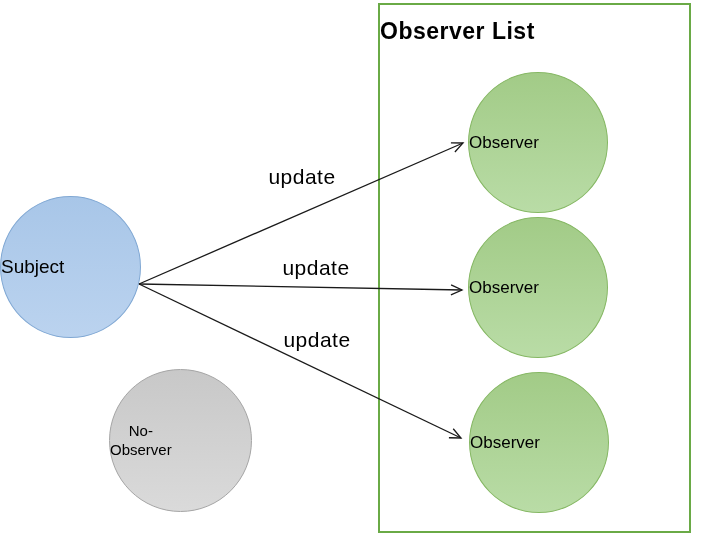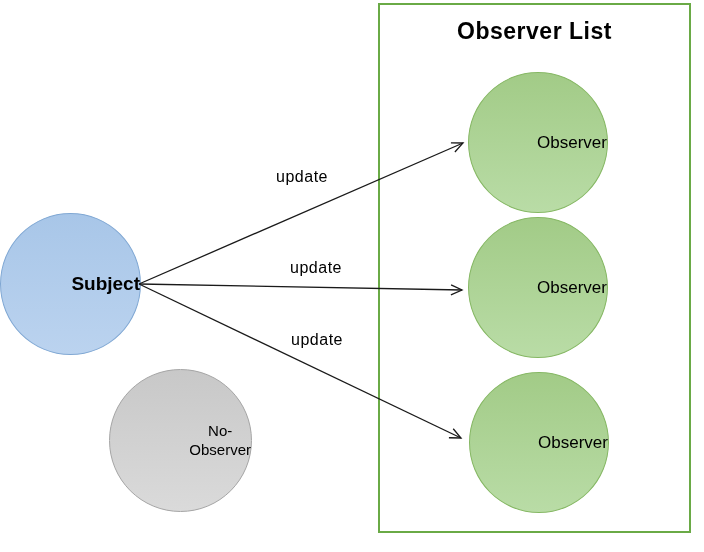--- a/index.html
+++ b/index.html
@@ -24,44 +24,42 @@
     height: 530px;
     border: 2px solid #6aaa46;
     box-sizing: border-box;
     background: #ffffff;
   }
   .box-title {
     position: absolute;
     left: 0;
     top: 13px;
     width: 100%;
-    text-align: center;
     font-size: 23px;
     font-weight: bold;
     letter-spacing: 0.5px;
   }
   .circle {
     position: absolute;
     border-radius: 50%;
     box-sizing: border-box;
     display: flex;
     align-items: center;
-    justify-content: flex-end;
+    justify-content: flex-start;
     text-align: center;
     line-height: 1.25;
   }
   .subject {
     left: 0px;
-    top: 213px;
+    top: 196px;
     width: 141px;
     height: 142px;
     background: linear-gradient(180deg, #a8c6e8 0%, #bbd3ef 100%);
     border: 1.5px solid #7fa7d3;
     font-size: 19px;
-    font-weight: bold;
   }
   .observer {
     width: 140px;
     height: 141px;
     background: linear-gradient(180deg, #a2cb87 0%, #b9dca6 100%);
     border: 1.5px solid #85b763;
     font-size: 17px;
   }
   .observer-1 { left: 468px; top: 72px; }
   .observer-2 { left: 468px; top: 217px; }
@@ -79,21 +77,21 @@
     position: absolute;
     left: 0;
     top: 0;
     width: 704px;
     height: 552px;
     pointer-events: none;
   }
   .arrow-label {
     position: absolute;
     transform: translate(-50%, -50%);
-    font-size: 16px;
+    font-size: 21px;
     letter-spacing: 0.5px;
     white-space: nowrap;
     background: transparent;
   }
   .label-1 { left: 302px; top: 177px; }
   .label-2 { left: 316px; top: 268px; }
   .label-3 { left: 317px; top: 340px; }
 </style>
 </head>
 <body>

